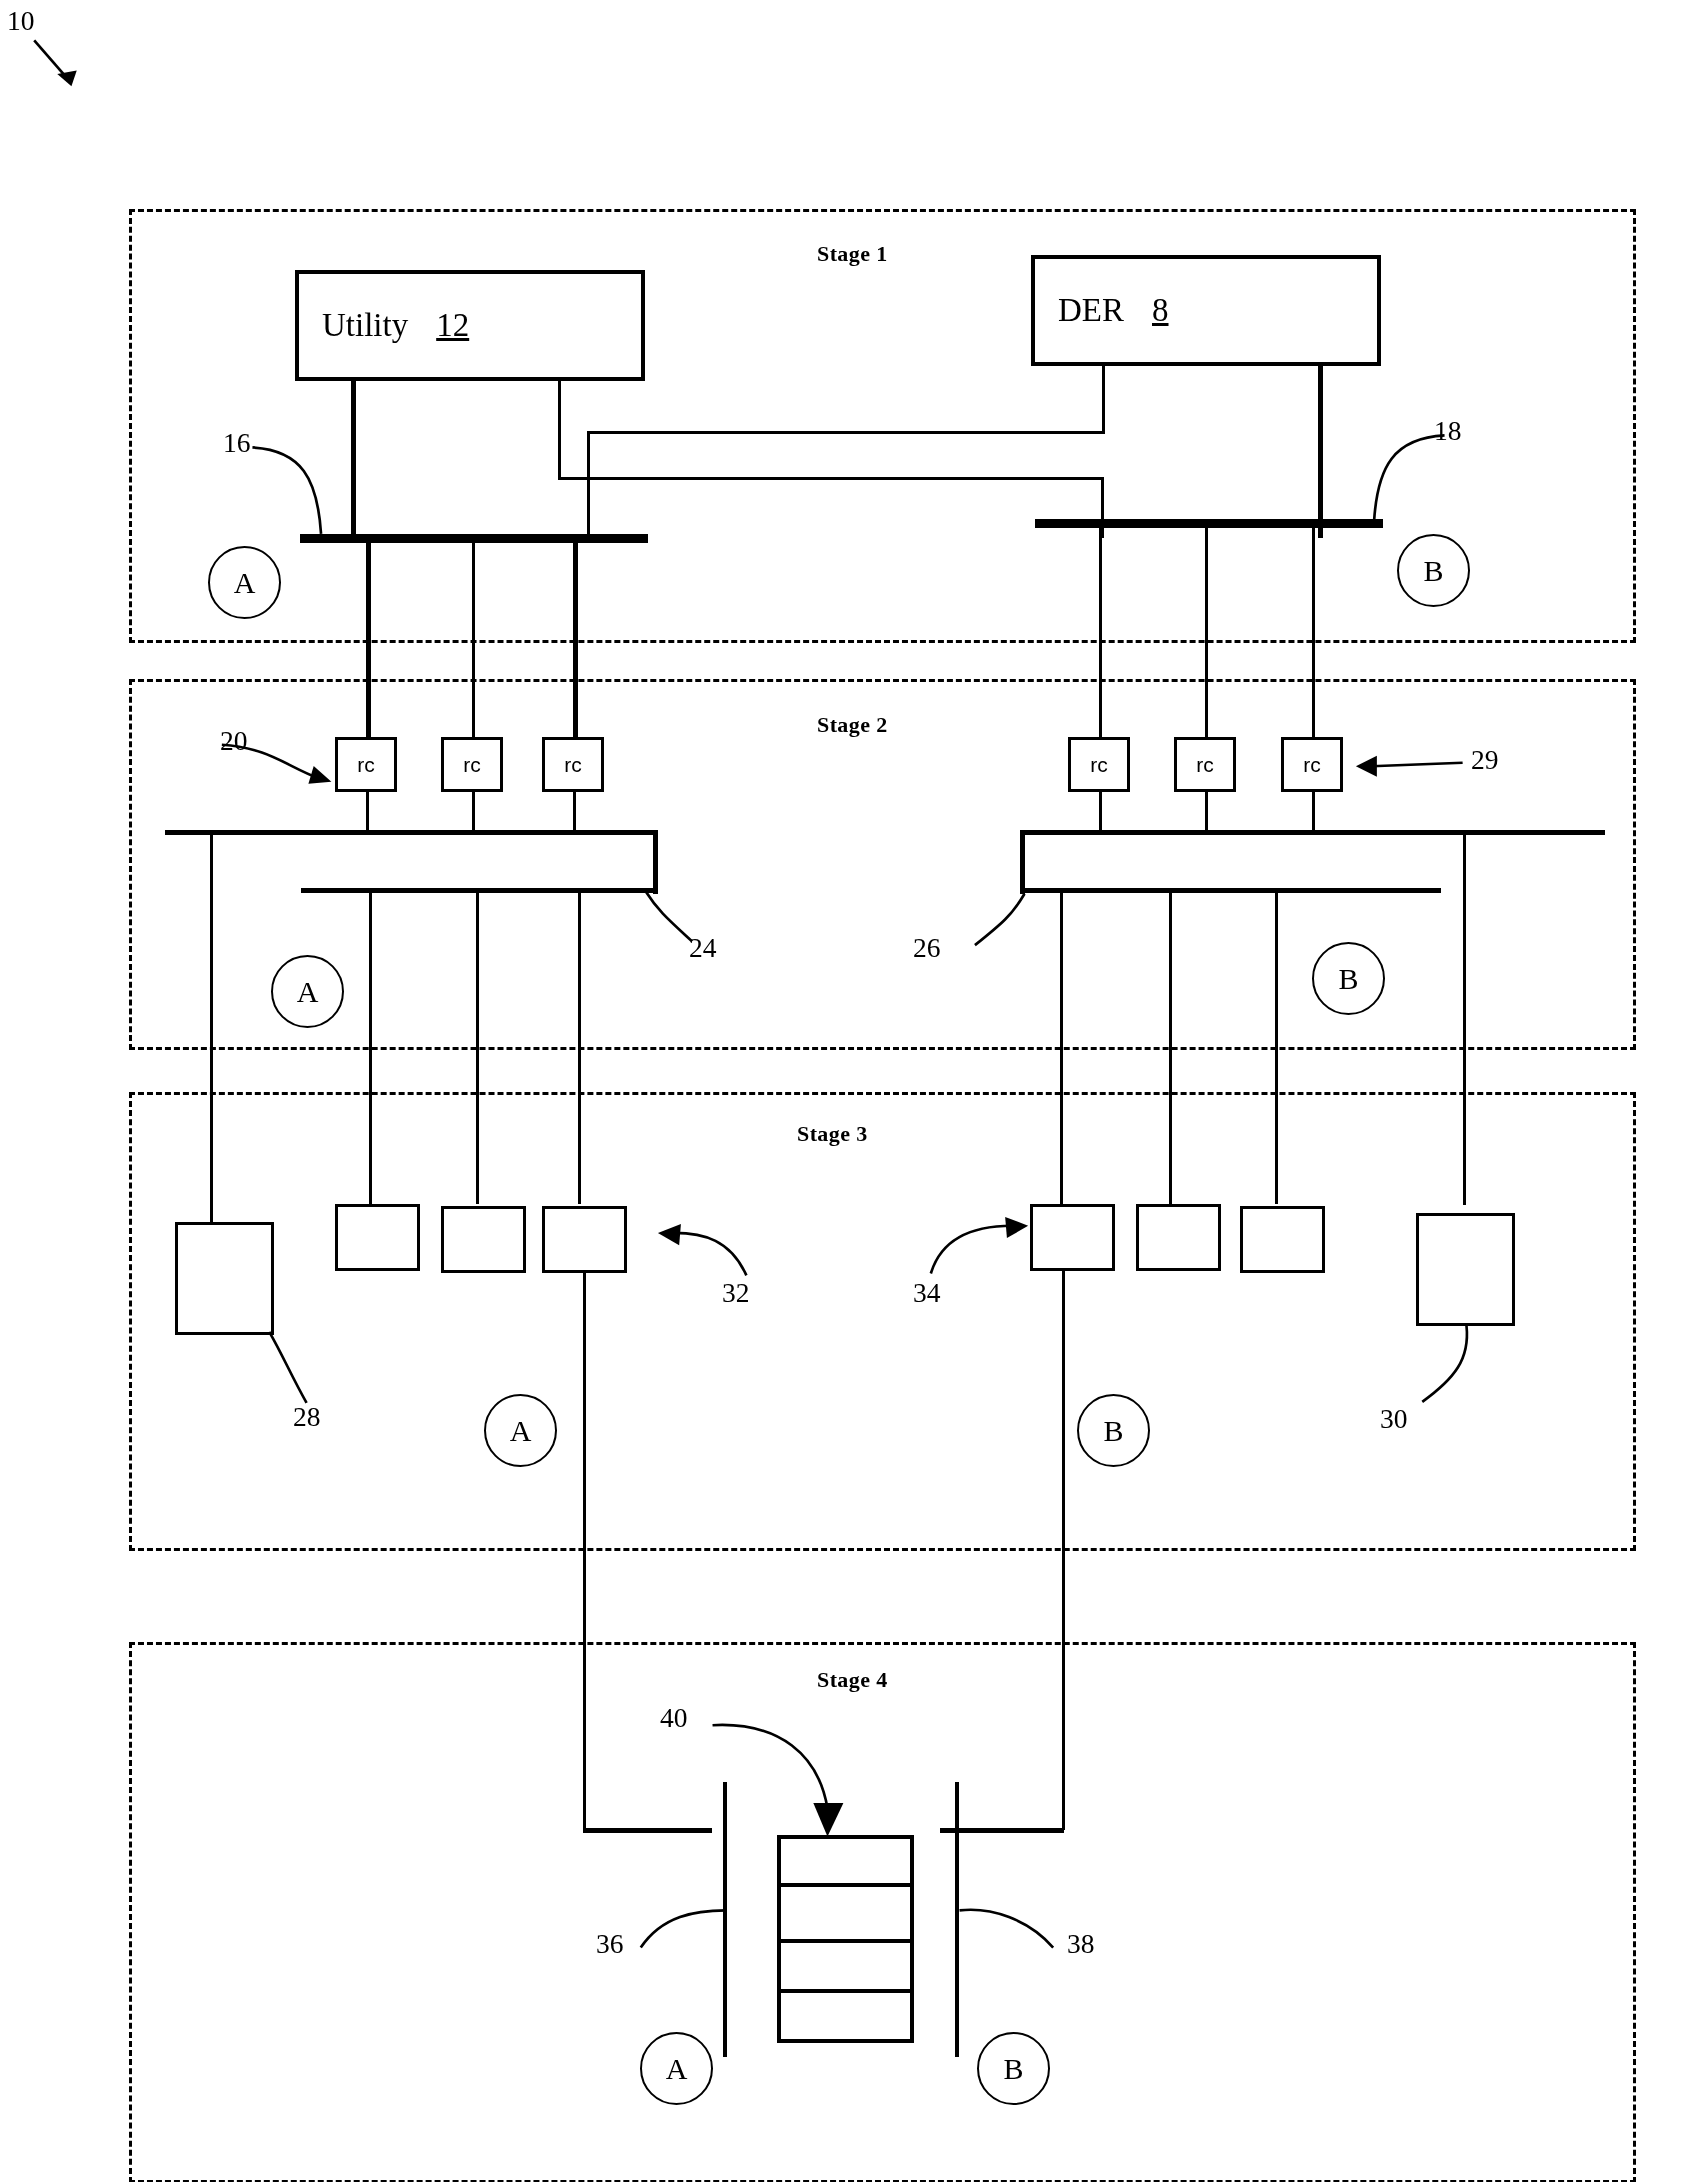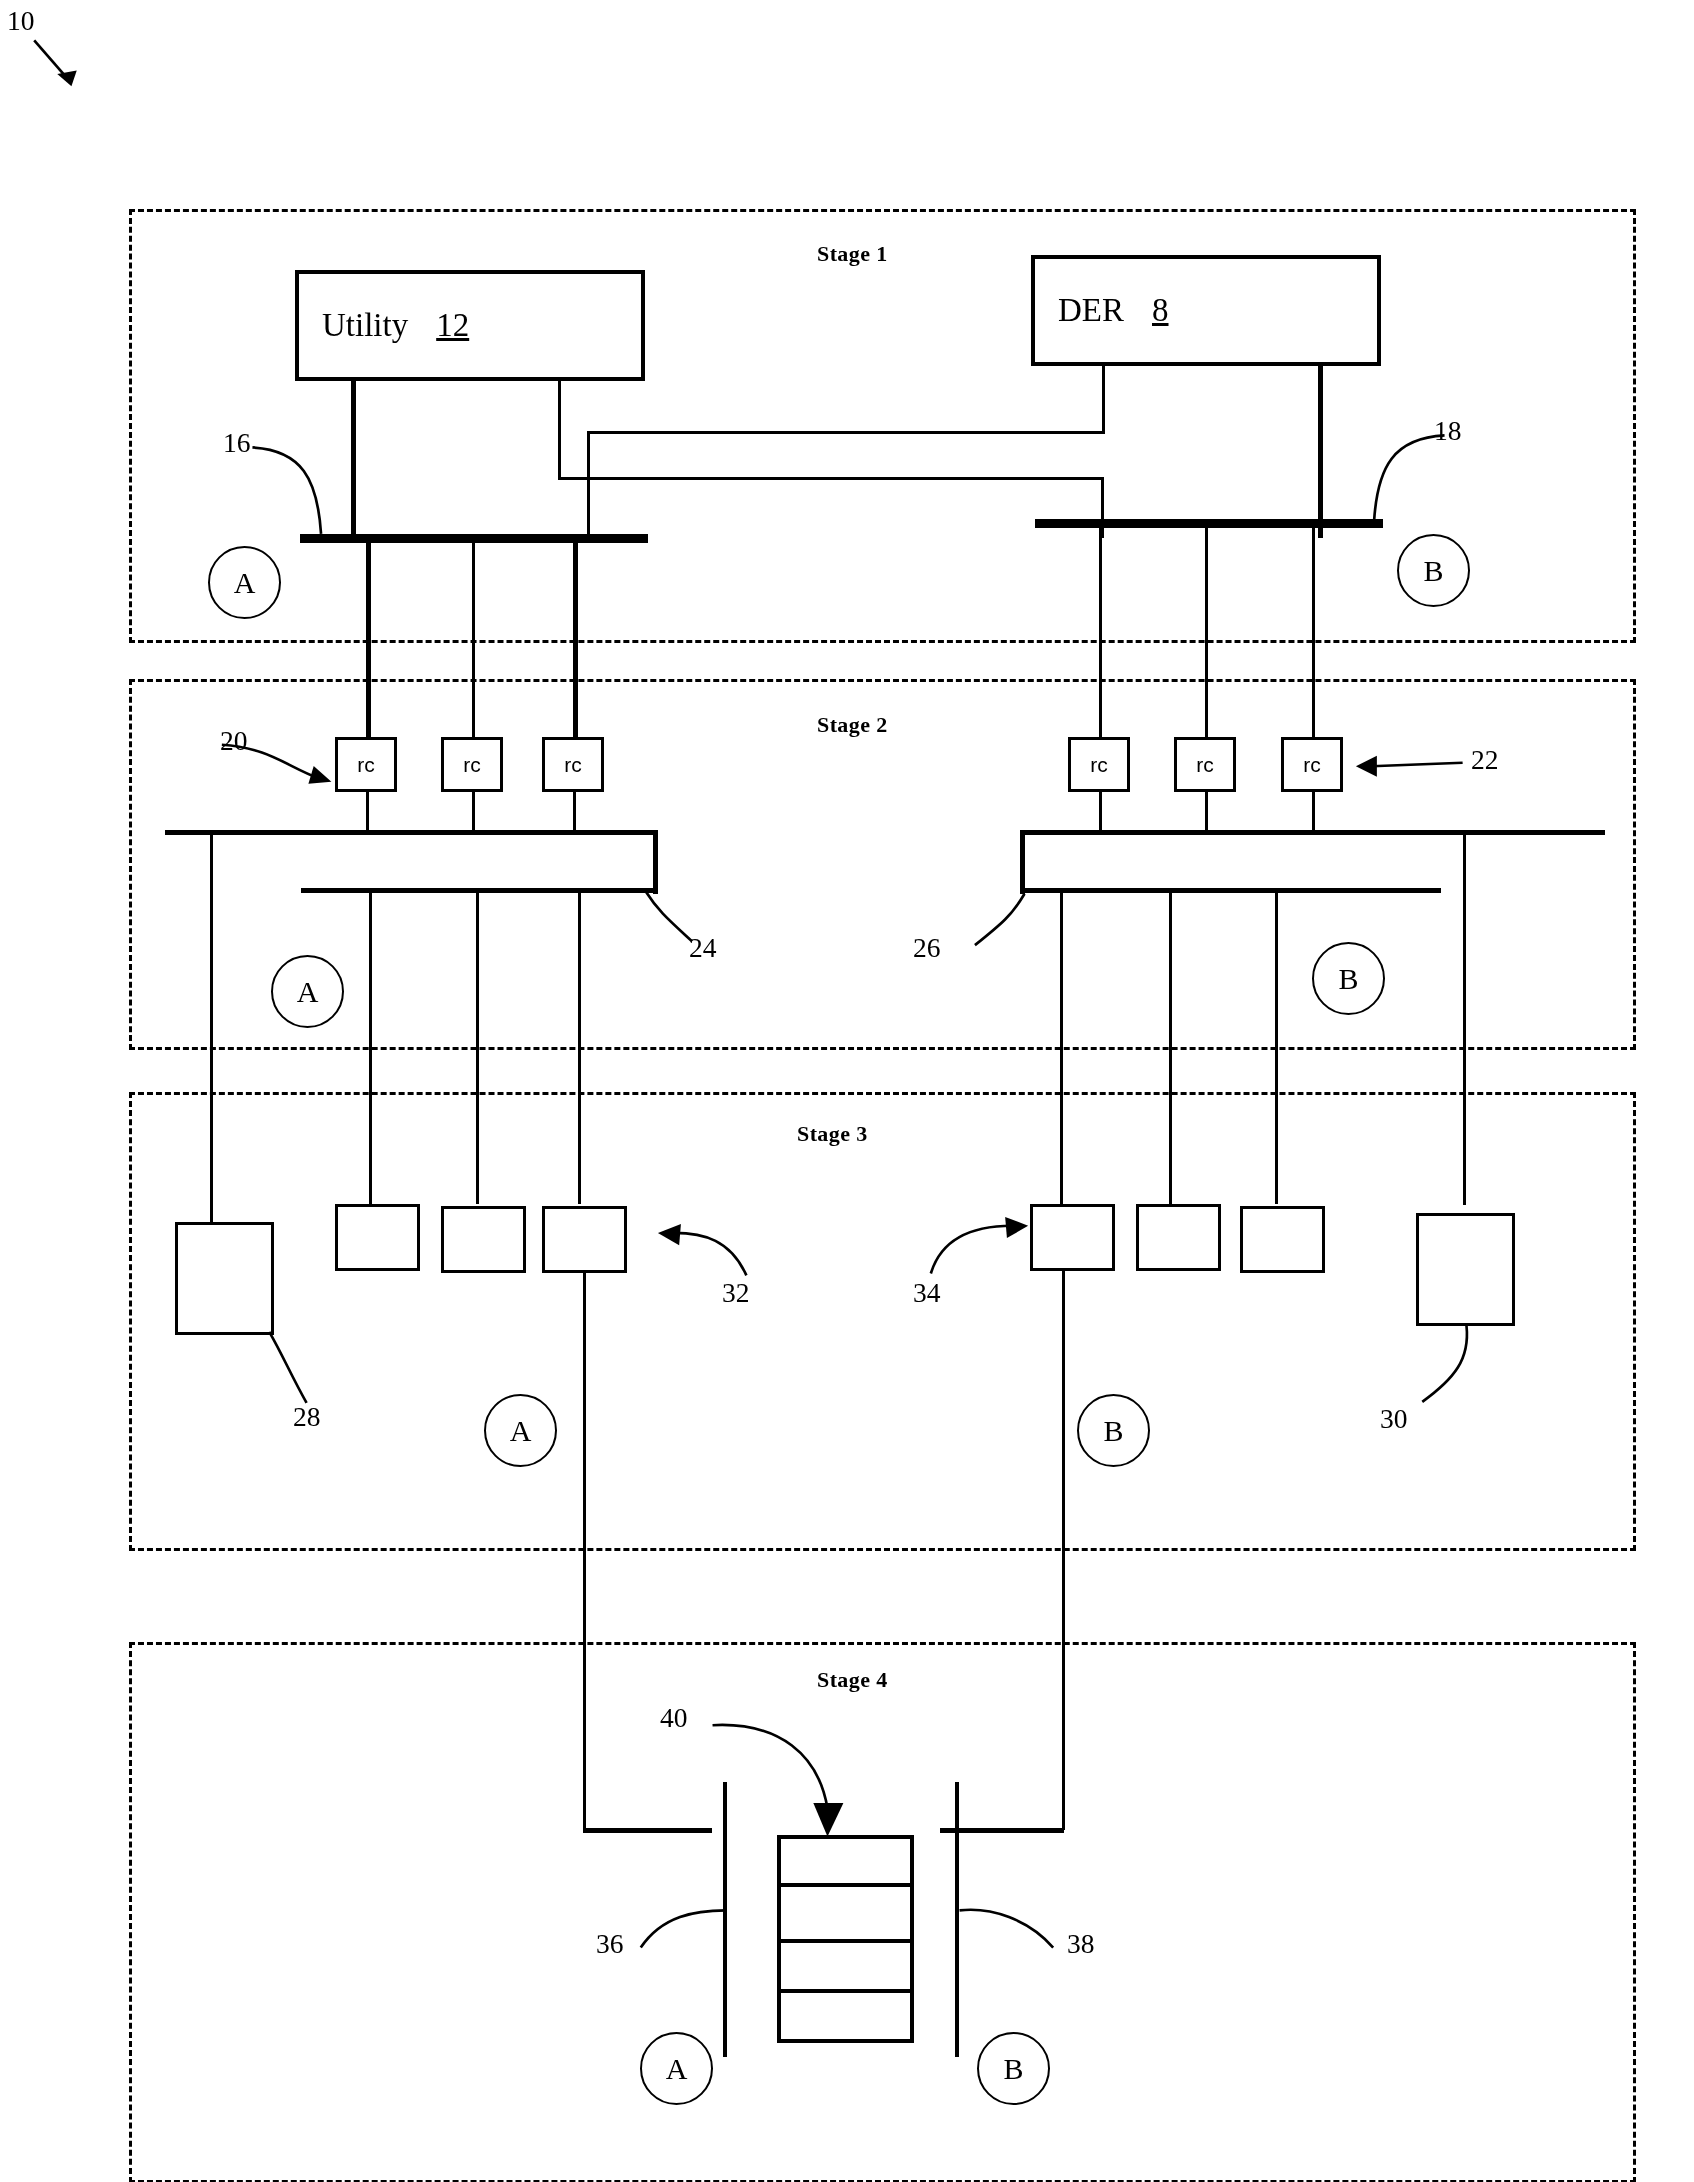--- a/index.html
+++ b/index.html
@@ -202,21 +202,21 @@
   <div class="rc-box" style="left:1068px; top:737px; width:62px; height:55px;">
       <span>rc</span>
     </div>
   <div class="rc-box" style="left:1174px; top:737px; width:62px; height:55px;">
       <span>rc</span>
     </div>
   <div class="rc-box" style="left:1281px; top:737px; width:62px; height:55px;">
       <span>rc</span>
     </div>
 
-  <div class="ref-num" style="left:1471px; top:744px;">22</div>
+  <div class="ref-num" style="left:1471px; top:744px;">29</div>
   <svg class="leader" style="left:1350px; top:747px; width:115px; height:35px;" viewBox="0 0 130 40" width="115" height="35">
     <line x1="128" y1="18" x2="24" y2="22" stroke="#000" stroke-width="3"></line>
     <polygon points="6,22 30,10 30,34" fill="#000"></polygon>
   </svg>
 
   <div class="wire-v" style="left:366px; top:792px; height:42px;"></div>
   <div class="wire-v" style="left:472px; top:792px; height:42px;"></div>
   <div class="wire-v" style="left:573px; top:792px; height:42px;"></div>
 
   <div class="wire-v" style="left:1099px; top:792px; height:42px;"></div>

